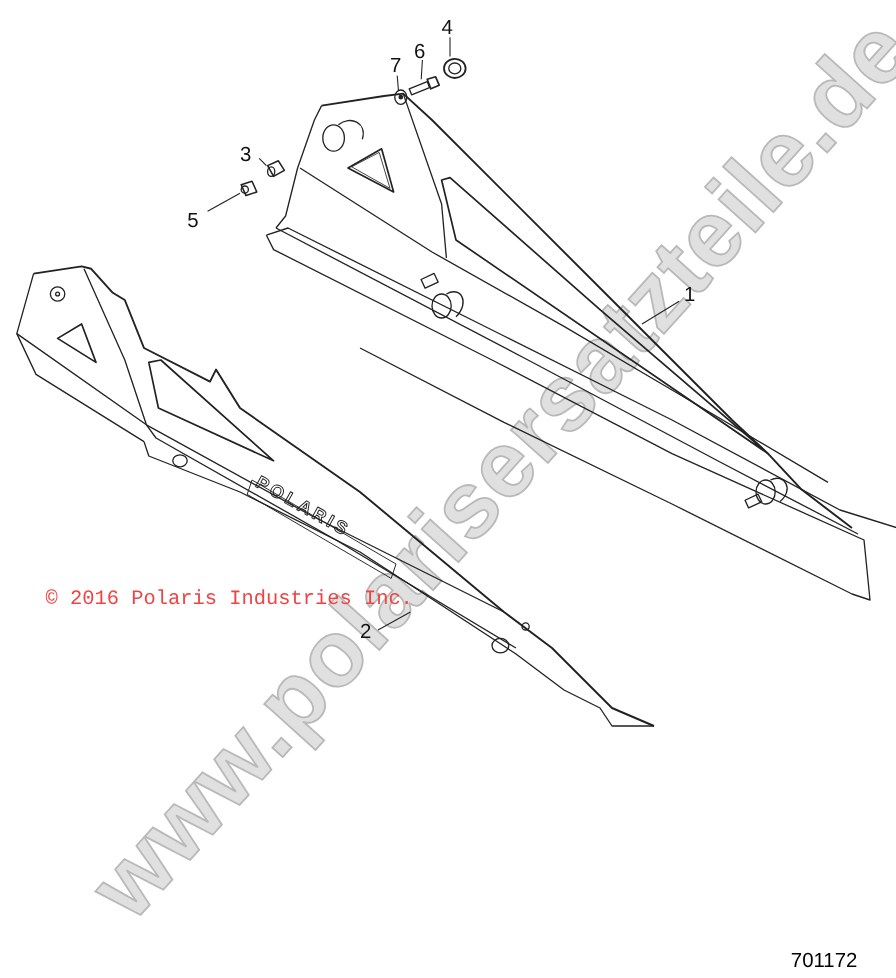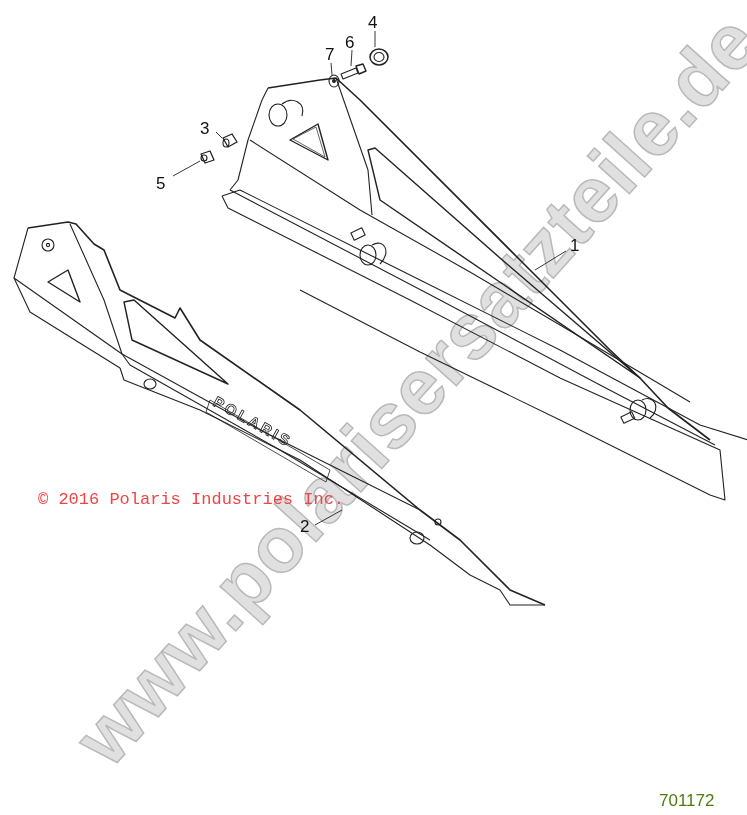--- a/index.html
+++ b/index.html
@@ -1,21 +1,21 @@
 <!DOCTYPE html>
 <html><head>
   <meta charset="utf-8">
   <style>
     html, body { margin: 0; padding: 0; background: #ffffff; }
     body { width: 747px; height: 815px; position: relative; overflow: hidden; font-family: "Liberation Sans", sans-serif; }
     .canvas { position: absolute; left: 0; top: 0; width: 747px; height: 815px; }
     svg.drawing { position: absolute; left: 0; top: 0; width: 747px; height: 815px; }
     .callout-label { position: absolute; font-family: "Liberation Sans", sans-serif; font-size: 17px; color: #111; line-height: 1; }
     .copyright { position: absolute; left: 38px; top: 490px; font-family: Liberation Mono, monospace; font-size: 17px; color: #ef4444; white-space: nowrap; }
-    .drawing-number { position: absolute; left: 659px; top: 791px; font-family: "Liberation Sans", sans-serif; font-size: 17px; color: #4d7c0f; }
+    .drawing-number { position: absolute; left: 659px; top: 791px; font-family: "Liberation Sans", sans-serif; font-size: 17px; color: #000000; }
     .watermark {
       position: absolute; left: -55px; top: 380px; width: 880px; text-align: center;
       font-family: "Liberation Sans", sans-serif; font-weight: bold; font-size: 78px;
       color: #e0e0e0; -webkit-text-stroke: 1.5px #b9b9b9; letter-spacing: 1px;
       transform: rotate(-48deg); transform-origin: 50% 50%; white-space: nowrap; pointer-events: none;
     }
   </style>
 </head>
 <body>
 

